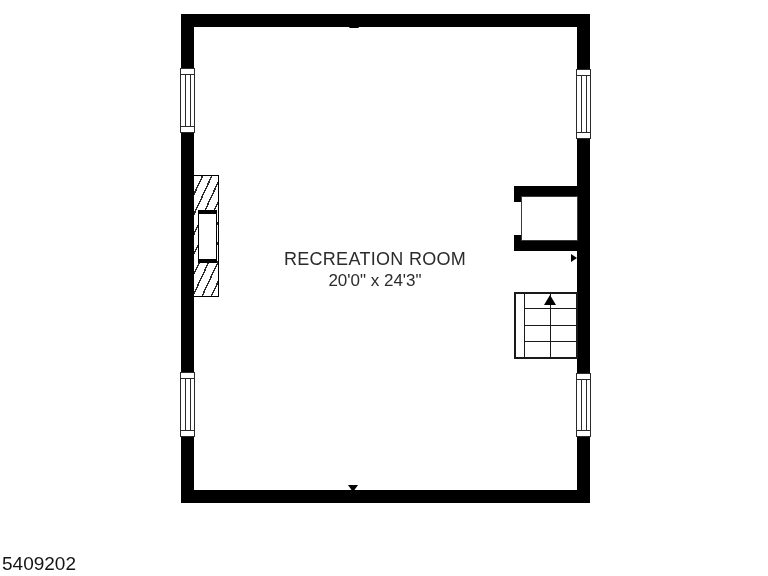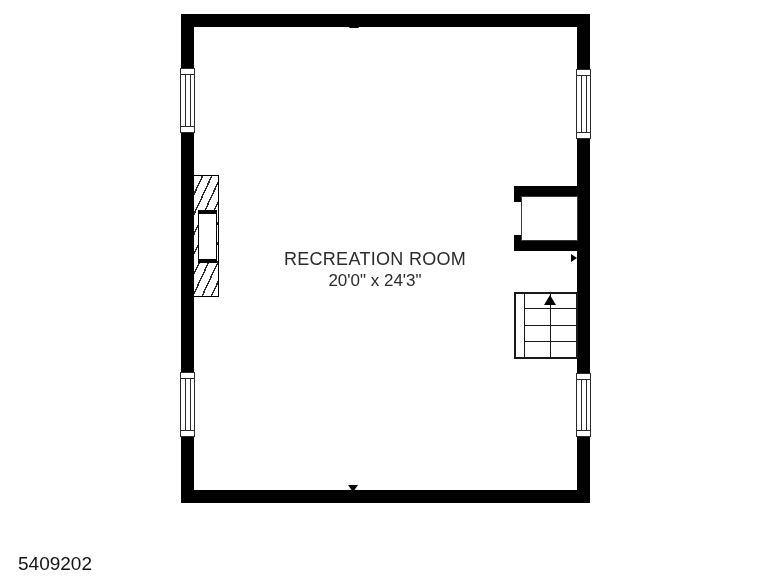--- a/index.html
+++ b/index.html
@@ -43,21 +43,21 @@
     border-left:6px solid transparent;border-right:6px solid transparent;border-bottom:10px solid #000;}
   
   .entry-top{left:349px;top:21px;width:0;height:0;z-index:7;
     border-left:5px solid transparent;border-right:5px solid transparent;border-bottom:7px solid #000;}
   .entry-bot{left:348px;top:485px;width:0;height:0;z-index:7;
     border-left:5px solid transparent;border-right:5px solid transparent;border-top:7px solid #000;}
   
   .room-label{left:255px;top:249px;width:240px;text-align:center;color:#2b2b2b;z-index:8;}
   .room-name{font-size:18px;letter-spacing:.3px;line-height:20px;}
   .room-dims{font-size:17px;line-height:20px;margin-top:2px;}
-  .listing-id{left:18px;top:553px;font-size:19px;color:#141414;z-index:8;}
+  .listing-id{left:2px;top:553px;font-size:19px;color:#141414;z-index:8;}
 </style>
 </head>
 <body>
 
 <div class="abs" style="left:0;top:0;width:768px;height:576px;">
 
   <div class="abs wall" style="left:181px;top:14px;width:409px;height:13px;"></div>
   <div class="abs wall" style="left:181px;top:490px;width:409px;height:13px;"></div>
   <div class="abs wall" style="left:181px;top:14px;width:13px;height:489px;"></div>
   <div class="abs wall" style="left:577px;top:14px;width:13px;height:489px;"></div>

